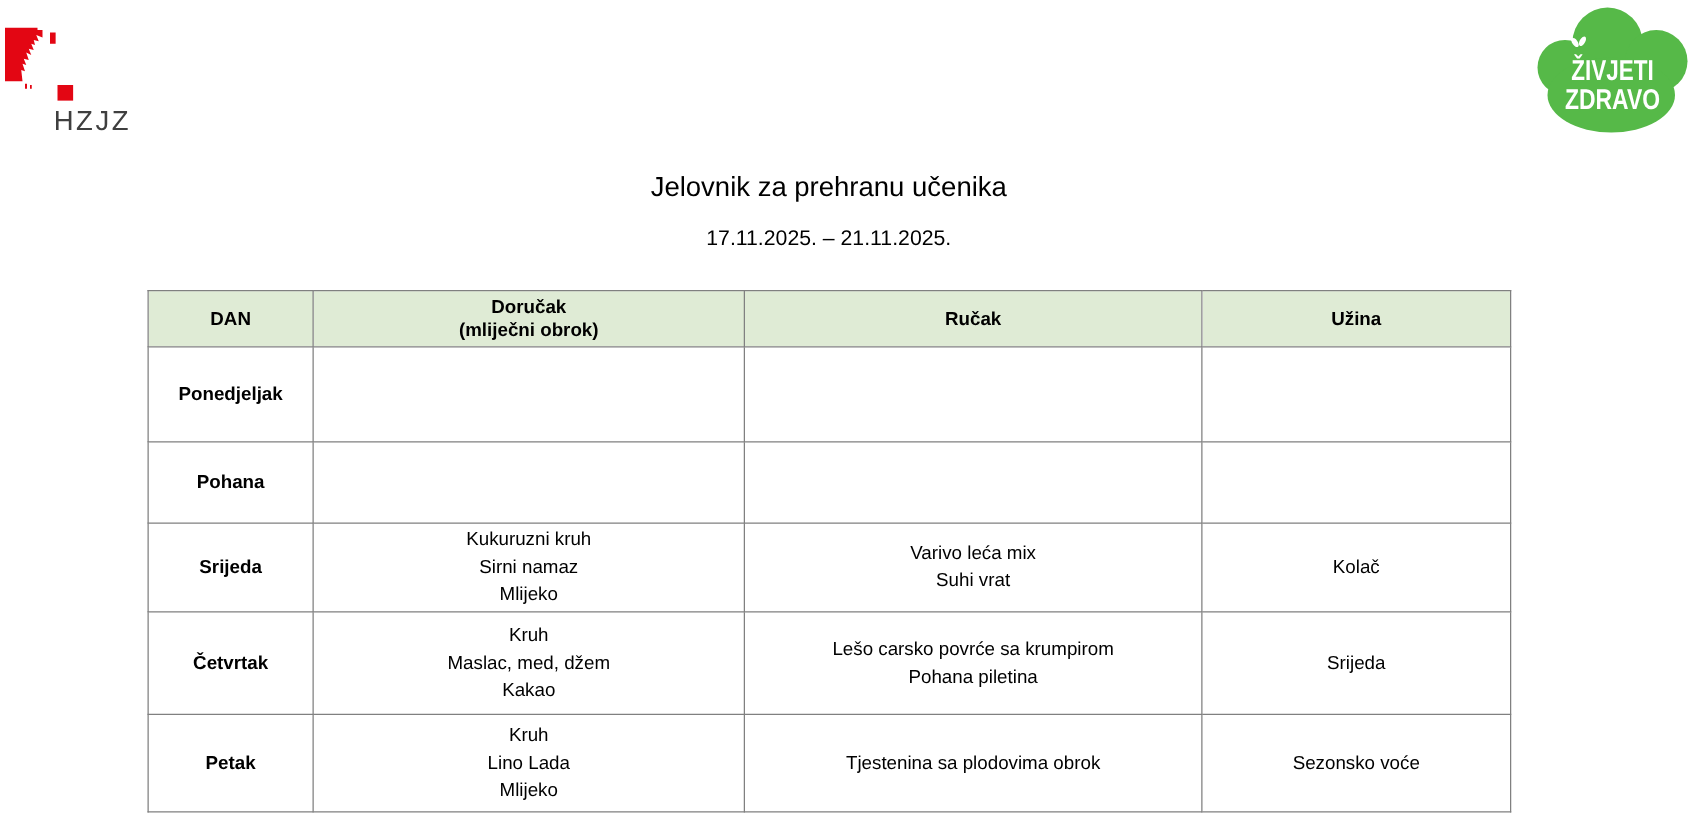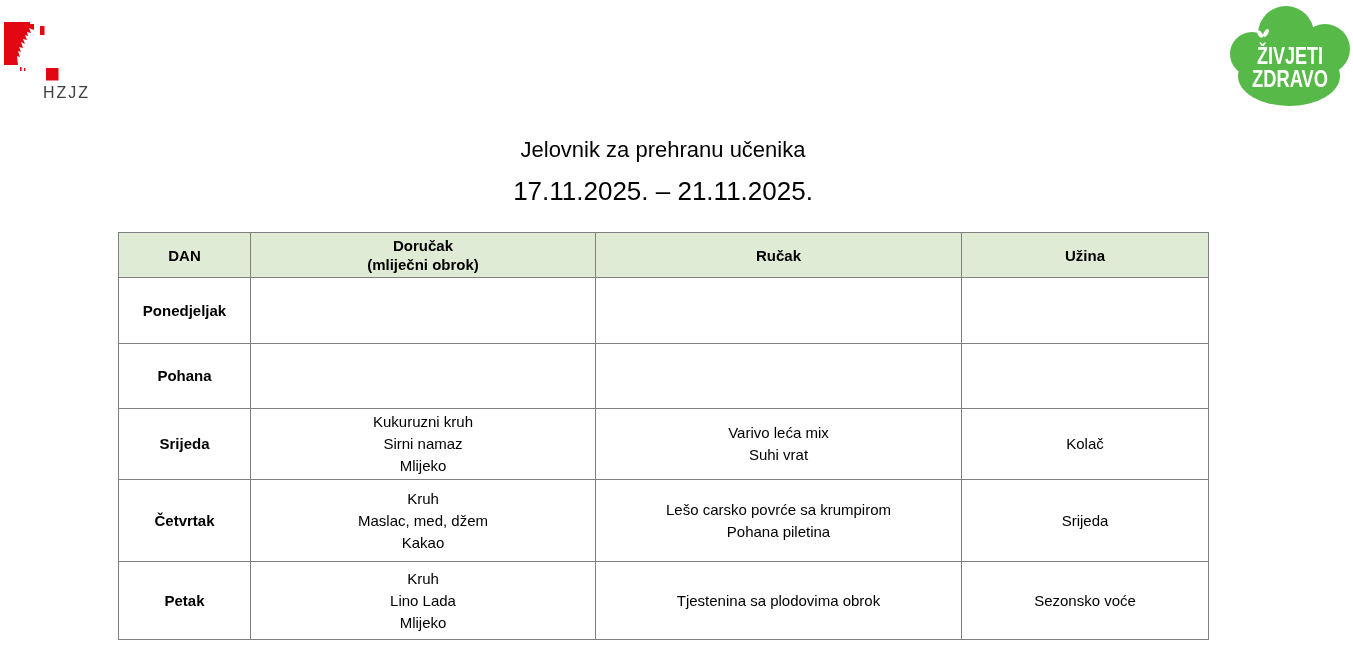--- a/index.html
+++ b/index.html
@@ -26,21 +26,21 @@
   }
   .hzjz-logo svg {
     position: absolute;
     left: 0;
     top: 0;
   }
   .hzjz-text {
     position: absolute;
     left: 40px;
     top: 62px;
-    font-size: 16px;
+    font-size: 22px;
     letter-spacing: 2px;
     color: #3f3f3f;
     font-weight: 500;
   }
 
   
   .zz-logo {
     position: absolute;
     left: 1228px;
     top: 4px;
@@ -62,21 +62,21 @@
     width: 1090px;
     text-align: center;
   }
   .doc-title {
     top: 138px;
     font-size: 22px;
     line-height: 24px;
   }
   .doc-dates {
     top: 179px;
-    font-size: 26px;
+    font-size: 17px;
     line-height: 24px;
     text-align: center;
   }
 
   
   .menu-table {
     position: absolute;
     left: 118px;
     top: 232px;
     width: 1090px;
@@ -92,21 +92,21 @@
     line-height: 22px;
     padding: 2px 4px;
     overflow: hidden;
   }
   .menu-table th {
     background: var(--header-fill, #DFEBD5);
     font-weight: bold;
     line-height: 19px;
   }
   .menu-table thead tr { height: 45px; }
-  .menu-table tbody tr:nth-child(1) { height: 66px; margin-left: 22px; }
+  .menu-table tbody tr:nth-child(1) { height: 76px; margin-left: 22px; }
   .menu-table tbody tr:nth-child(2) { height: 65px; }
   .menu-table tbody tr:nth-child(3) { height: 68px; }
   .menu-table tbody tr:nth-child(4) { height: 82px; }
   .menu-table tbody tr:nth-child(5) { height: 78px; }
   .menu-table .day-cell { font-weight: bold; }
 </style>
 </head>
 <body>
 
 <div class="hzjz-logo">

